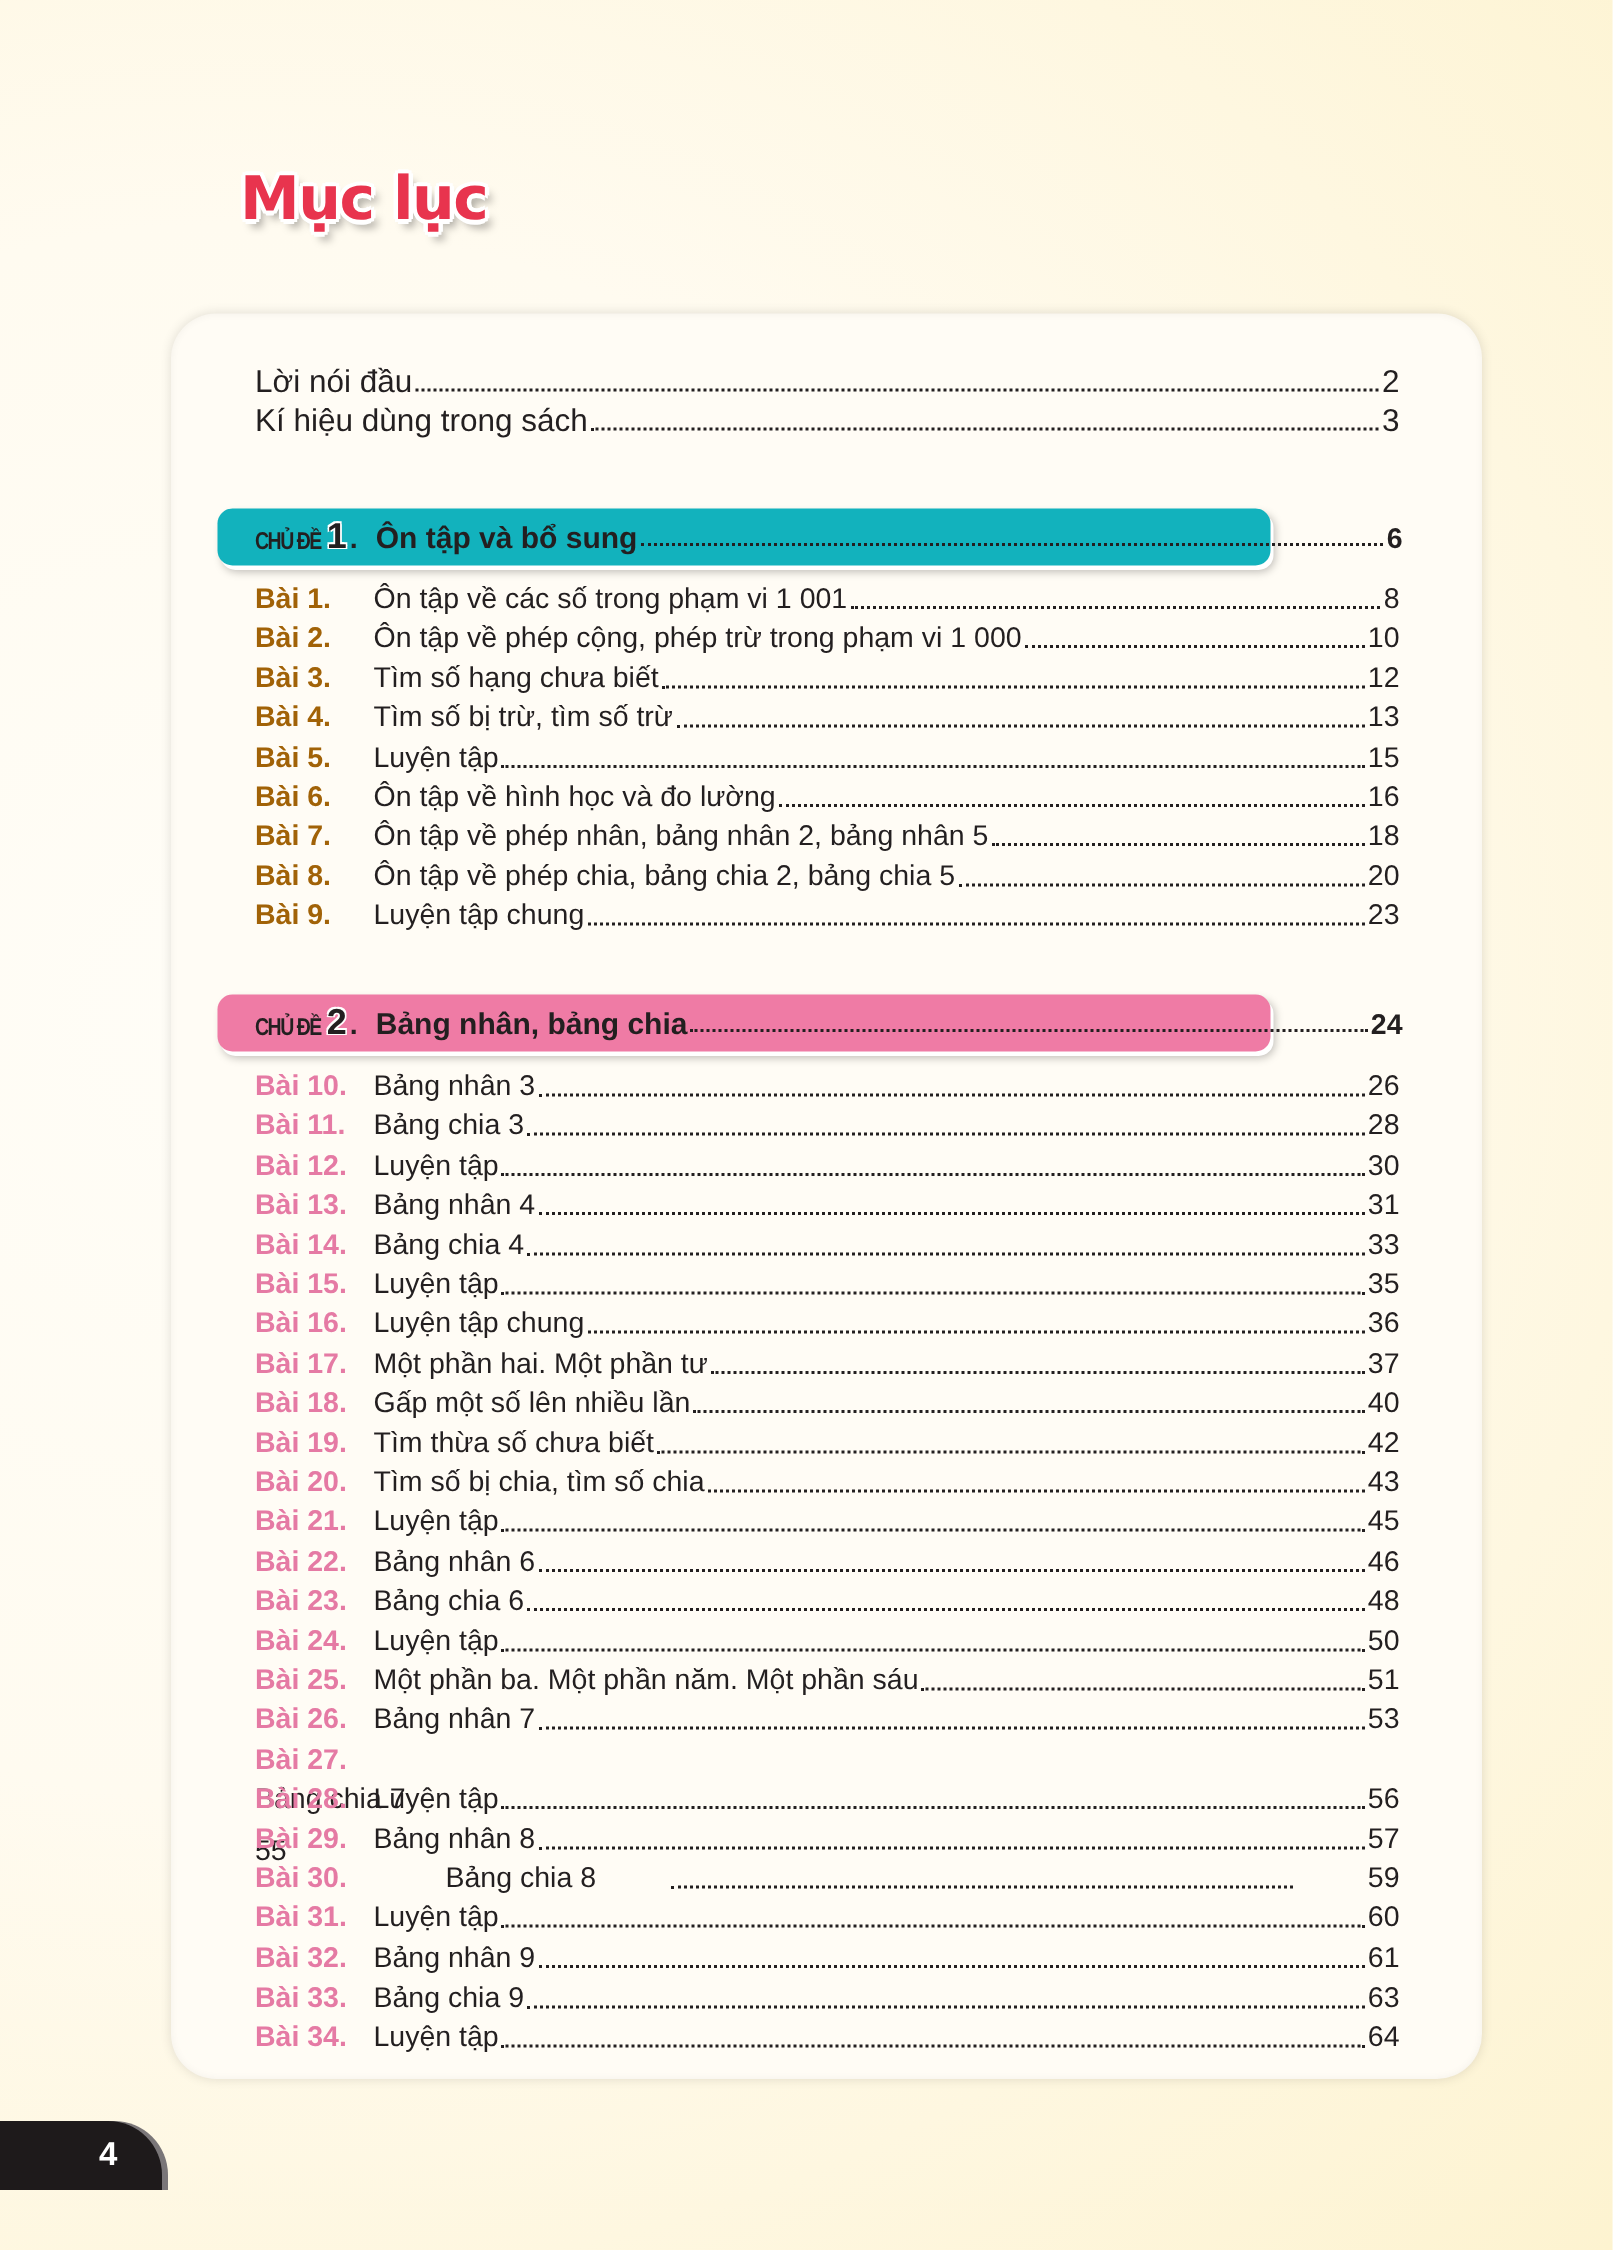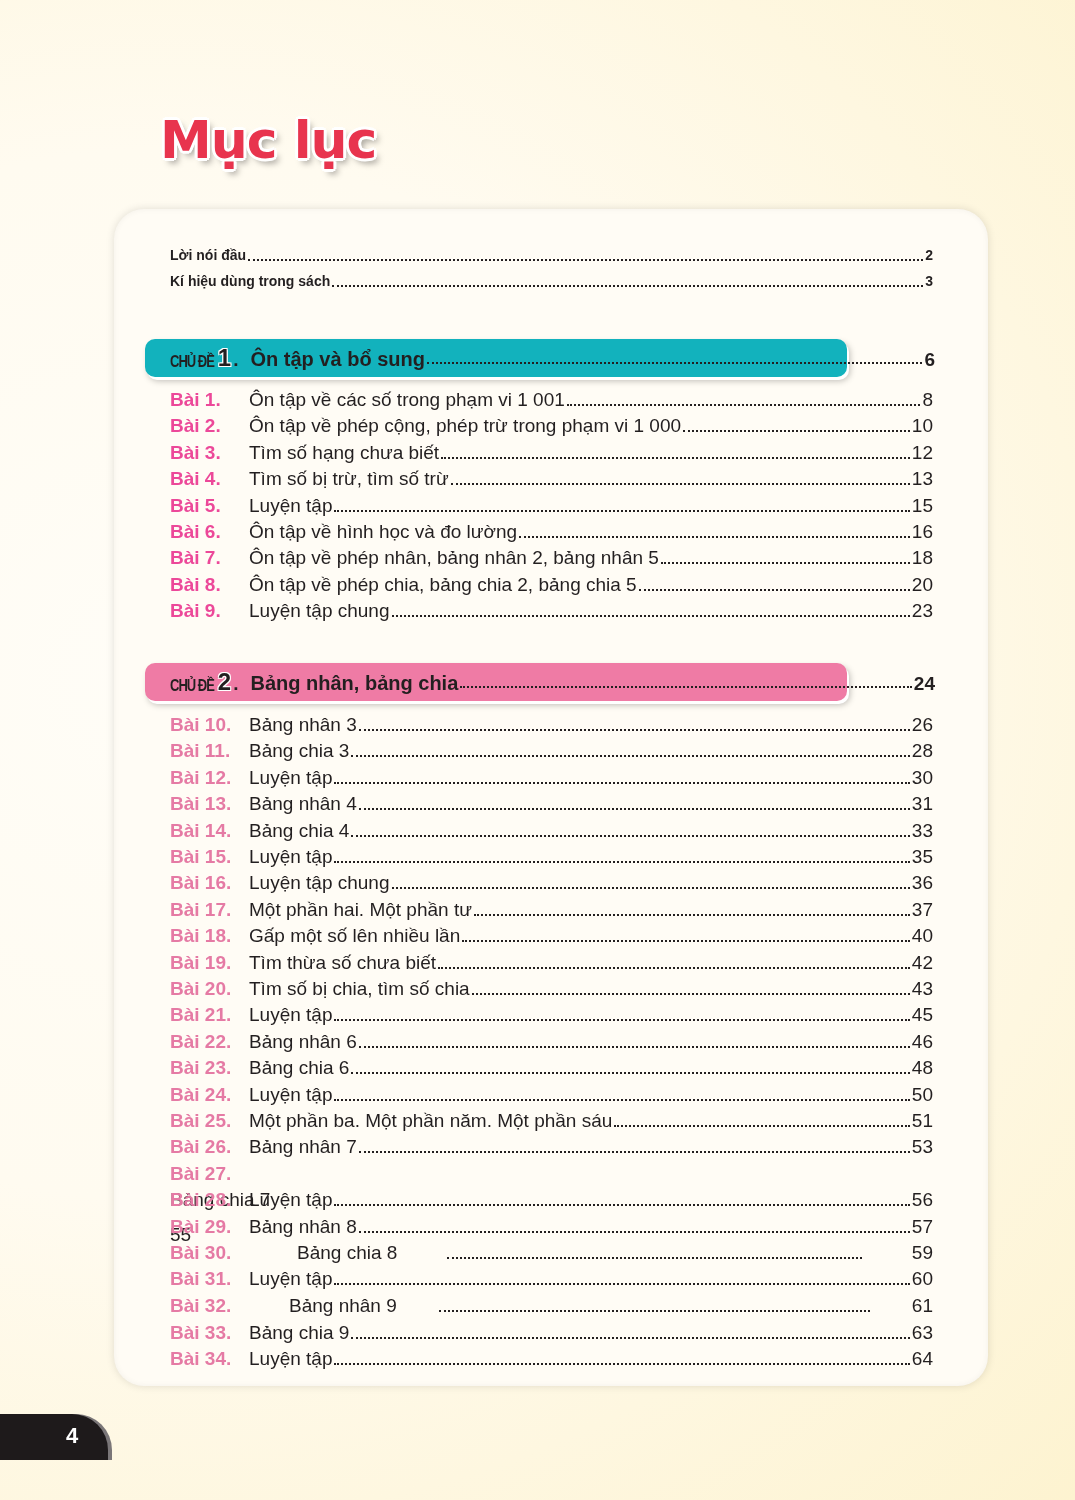--- a/index.html
+++ b/index.html
@@ -5,21 +5,21 @@
   html, body { margin:0; padding:0; }
   body {
     width:1075px; height:1500px; overflow:hidden; position:relative;
     background: radial-gradient(ellipse at 15% 45%, #fffdf7 0%, #fffbf0 45%, #fdf3d0 100%);
     font-family: "Liberation Sans", sans-serif;
     color:#231f20;
   }
   .title {
     position:absolute; left:160px; top:110px;
     font-family: "DejaVu Sans", sans-serif;
-    font-weight:bold; font-size:52px; letter-spacing:-1px;
+    font-weight:bold; font-size:40px; letter-spacing:-1px;
     color:#e8344e;
     text-shadow: 0 0 0 #fff, 2px 2px 0 #fff, -2px -2px 0 #fff, 2px -2px 0 #fff, -2px 2px 0 #fff,
                  3px 0 0 #fff, -3px 0 0 #fff, 0 3px 0 #fff, 0 -3px 0 #fff,
                  4px 5px 6px rgba(0,0,0,0.35);
   }
   .panel {
     position:absolute; left:114px; top:209px; width:874px; height:1177px;
     background:#fffcf5; border-radius:30px;
     box-shadow: 0 0 8px rgba(0,0,0,0.12), inset 0 0 6px rgba(0,0,0,0.05);
   }
@@ -27,23 +27,23 @@
     position:absolute; left:170px; width:763px; height:26px;
     display:flex; align-items:baseline; font-size:19px; line-height:26px;
     white-space:nowrap;
   }
   .row .label { flex:none; }
   .row .dots {
     flex:1; overflow:hidden; margin:0 2px;
     border-bottom: 2px dotted #231f20; height:0; align-self:flex-end; margin-bottom:7px;
   }
   .row .page { flex:none; text-align:right; }
-  .intro .label, .intro .page { font-weight:bold; font-size:14px; }
+  .intro .label, .intro .page { font-weight:normal; font-size:21px; }
   .num { width:79px; flex:none; font-weight:bold; }
-  .num.teal { color:#ec4899; }
+  .num.teal { color:#a16207; }
   .num.pink { color:#e57aa4; }
   .banner {
     position:absolute; left:145px; width:702px; height:38px;
     border-radius:10px; box-shadow: 2px 3px 0 #fff, 3px 4px 6px rgba(0,0,0,0.25);
   }
   .banner.teal { top:339px; background:#12b2bd; }
   .banner.pink { top:663px; background:#ef7ba5; }
   .banner .row { left:25px; top:6px; width:765px; }
   .banner .chude { font-size:13px; font-weight:bold; letter-spacing:-1px; margin-right:4px; transform:scaleY(1.25); display:inline-block; }
   .banner .chunum {
@@ -285,21 +285,21 @@
       <span class="label">Bảng chia 8</span>
       <span class="dots"></span>
       <span class="page">59</span>
     </div>
     <div class="row" style="top: 1266.4px;">
       <span class="num pink">Bài 31.</span>
       <span class="label">Luyện tập</span>
       <span class="dots"></span>
       <span class="page">60</span>
     </div>
-    <div class="row" style="top: 1292.8px; gap: 40px;">
+    <div class="row" style="top: 1292.8px;">
       <span class="num pink">Bài 32.</span>
       <span class="label">Bảng nhân 9</span>
       <span class="dots"></span>
       <span class="page">61</span>
     </div>
     <div class="row" style="top: 1320px;">
       <span class="num pink">Bài 33.</span>
       <span class="label">Bảng chia 9</span>
       <span class="dots"></span>
       <span class="page">63</span>

